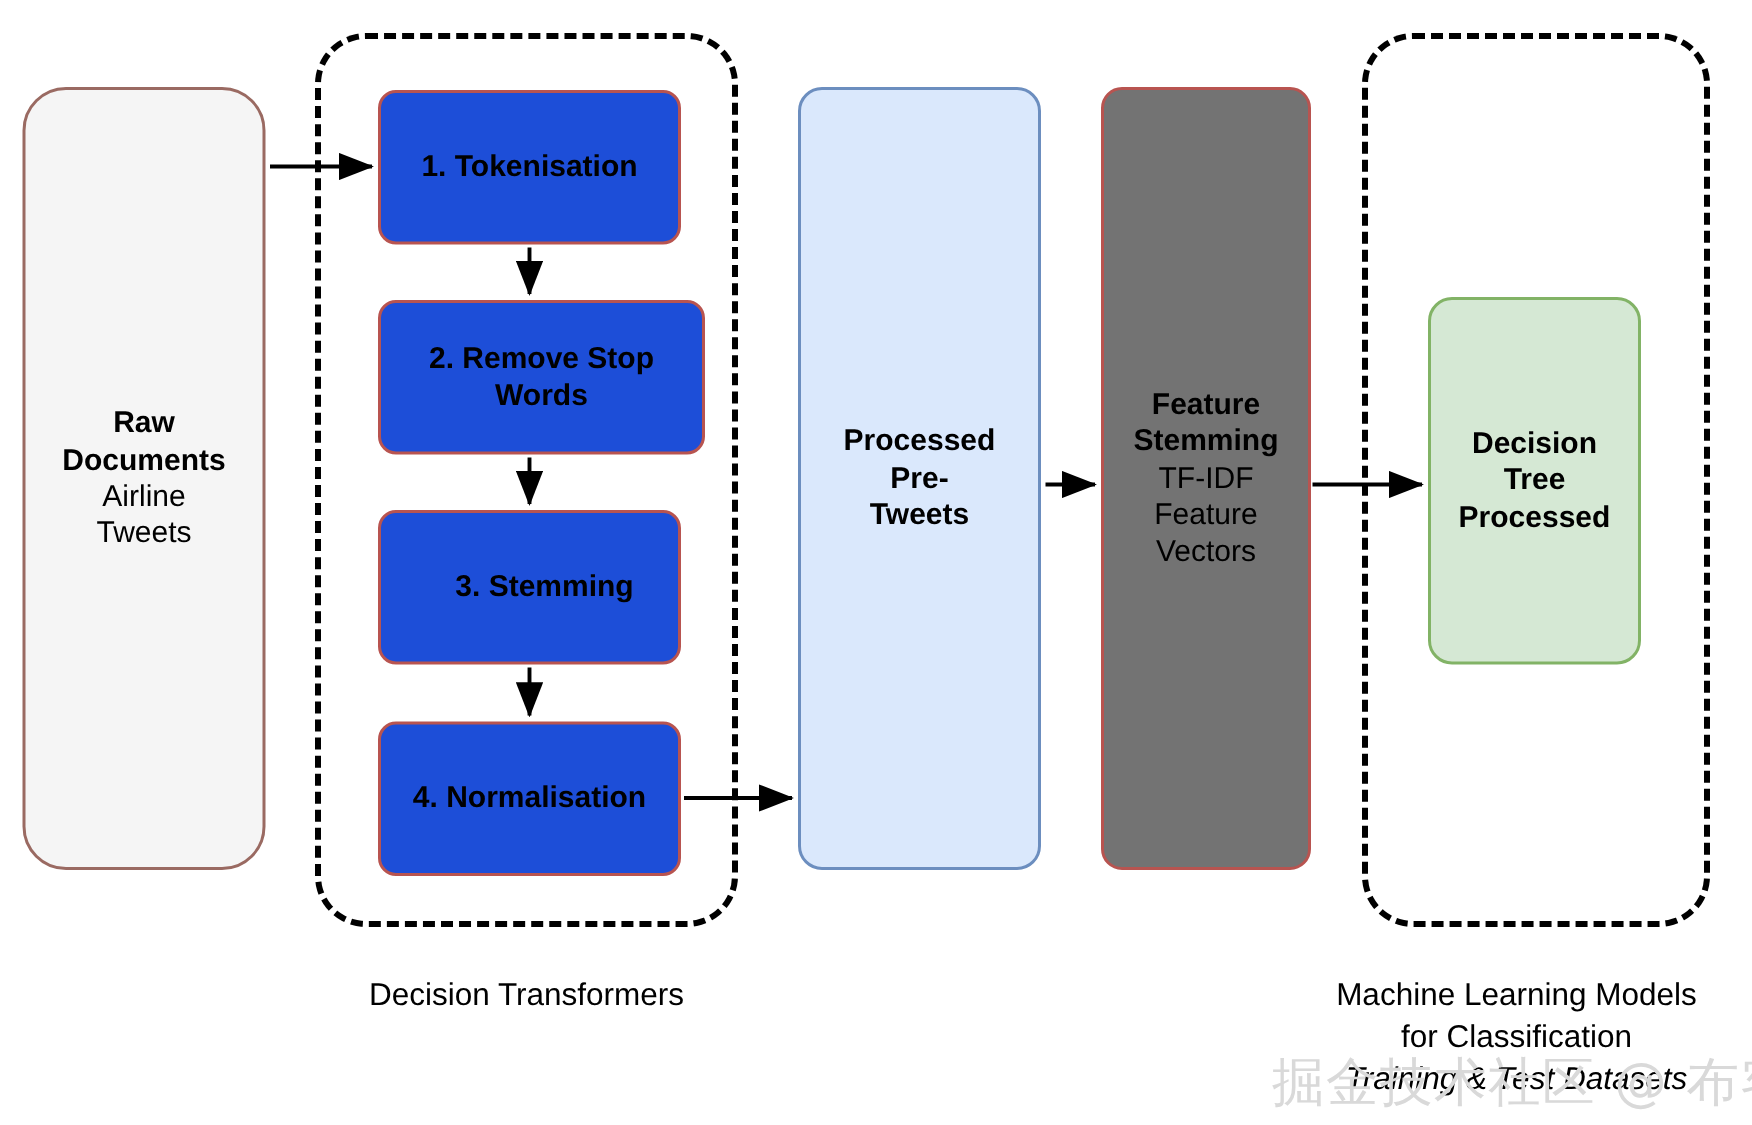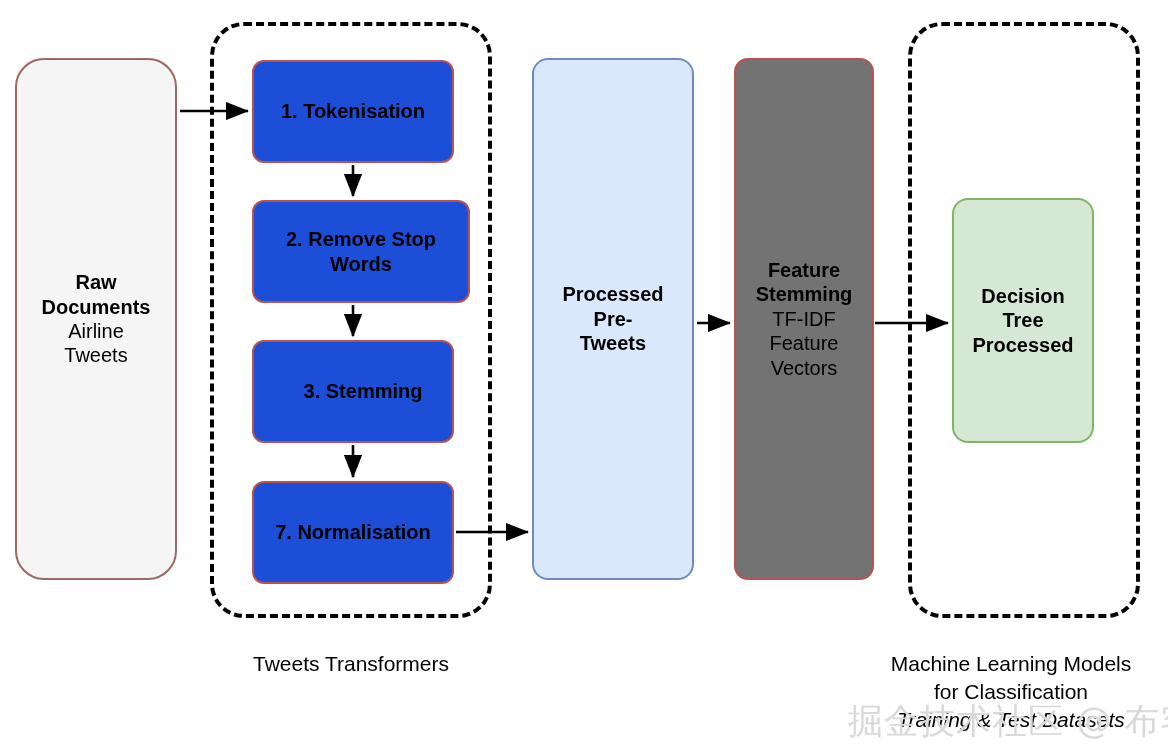--- a/index.html
+++ b/index.html
@@ -155,21 +155,21 @@
   </div>
 
   <div class="node pink" id="step-stemming">
     <span class="lines">
       <span class="ln">3. Stemming</span>
     </span>
   </div>
 
   <div class="node pink" id="step-normalisation">
     <span class="lines">
-      <span class="ln">7. Normalisation</span>
+      <span class="ln">4. Normalisation</span>
     </span>
   </div>
 
   <div class="node" id="pre-processed-tweets">
     <span class="lines">
       <span class="ln">Processed</span>
       <span class="ln">Pre-</span>
       <span class="ln">Tweets</span>
     </span>
   </div>
@@ -203,21 +203,21 @@
       <line x1="353" y1="165" x2="353" y2="196"></line>
       <line x1="353" y1="305" x2="353" y2="336"></line>
       <line x1="353" y1="445" x2="353" y2="477"></line>
       <line x1="456" y1="532" x2="528" y2="532"></line>
       <line x1="697" y1="323" x2="730" y2="323"></line>
       <line x1="875" y1="323" x2="948" y2="323"></line>
     </g>
   </svg>
 
   <div class="caption" id="caption-preprocessing">
-    <span class="rg">Tweets Transformers</span>
+    <span class="rg">Decision Transformers</span>
   </div>
 
   <div class="caption" id="caption-ml-models">
     <span class="rg">Machine Learning Models</span>
     <span class="rg">for Classification</span>
     <span class="it">Training &amp; Test Datasets</span>
   </div>
 
   <div id="watermark">掘金技术社区 @ 布客飞龙</div>
 

